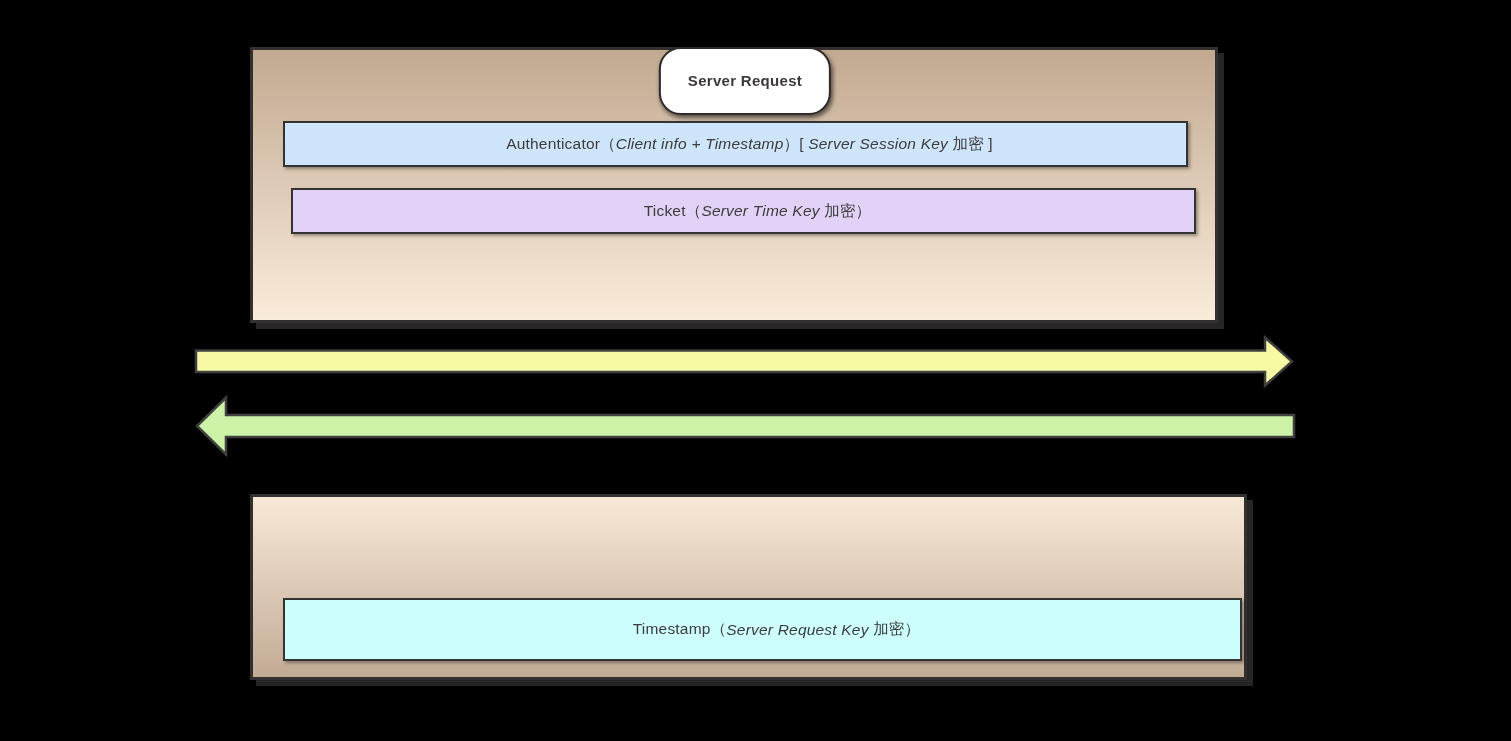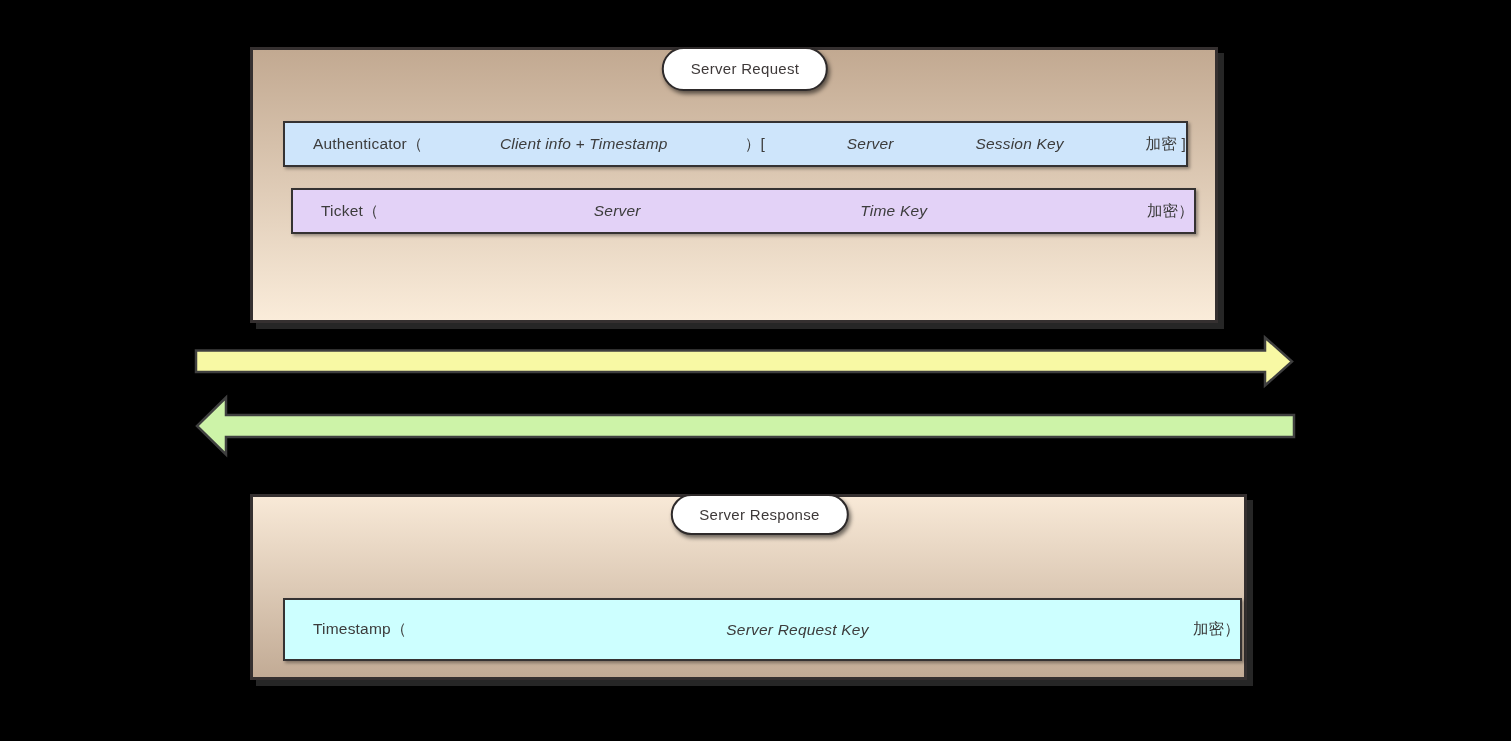--- a/index.html
+++ b/index.html
@@ -28,40 +28,40 @@
     background: linear-gradient(180deg, #f8e9d7 0%, #c2ab95 100%);
   }
 
   .pill {
     position: absolute;
     top: -3px;
     transform: translateX(-50%);
     background: #ffffff;
     border: 2px solid #2e2a2a;
     border-radius: 22px;
-    padding: 0 27px;
+    padding: 12px 27px;
     height: 40px;
     line-height: 40px;
     font-size: 15px;
-    font-weight: 400;
+    font-weight: 700;
     letter-spacing: 0.3px;
     color: #3e3939;
     white-space: nowrap;
     box-shadow: 2px 3px 4px rgba(0,0,0,0.55);
   }
   #request-panel .pill { left: calc(50% + 11px); }
   #response-panel .pill { left: calc(50% + 11px); height: 37px; line-height: 37px; }
 
   .bar {
     position: absolute;
     border: 2px solid #353232;
     box-sizing: border-box;
     display: flex;
     align-items: center;
-    justify-content: space-between;
+    justify-content: center;
     font-size: 15.5px;
     letter-spacing: 0.2px;
     white-space: pre;
     box-shadow: 2px 2px 3px rgba(0,0,0,0.35);
     padding-left: 28px;
   }
   .bar .seg-regular { font-style: normal; font-weight: 400; }
   .bar .seg-italic { font-style: italic; font-weight: 400; }
   .bar .seg-bold-italic { font-style: italic; font-weight: 400; }
 
@@ -90,18 +90,17 @@
 
   <svg id="request-arrow" class="arrow-svg" width="1104" height="56" viewBox="194 334 1104 56">
     <polygon points="196,350.5 1265,350.5 1265,337.5 1292,361.5 1265,385.5 1265,372 196,372" fill="#f8f9a4" stroke="#3f3f3f" stroke-width="2.5" stroke-linejoin="miter"></polygon>
   </svg>
 
   <svg id="response-arrow" class="arrow-svg" width="1105" height="65" viewBox="193 394 1105 65">
     <polygon points="1294,415 226,415 226,397.5 197,426 226,454.5 226,437 1294,437" fill="#cdf3a8" stroke="#3f3f3f" stroke-width="2.5" stroke-linejoin="miter"></polygon>
   </svg>
 
   <div id="response-panel" class="panel">
-    <div class="pill"><span>Server Response</span></div>
 
     <div id="bar-timestamp" class="bar"><span class="seg-regular">Timestamp（</span><span class="seg-italic">Server Request Key</span><span class="seg-regular"> 加密）</span></div>
   </div>
 
 </div>
 
 </body></html>

